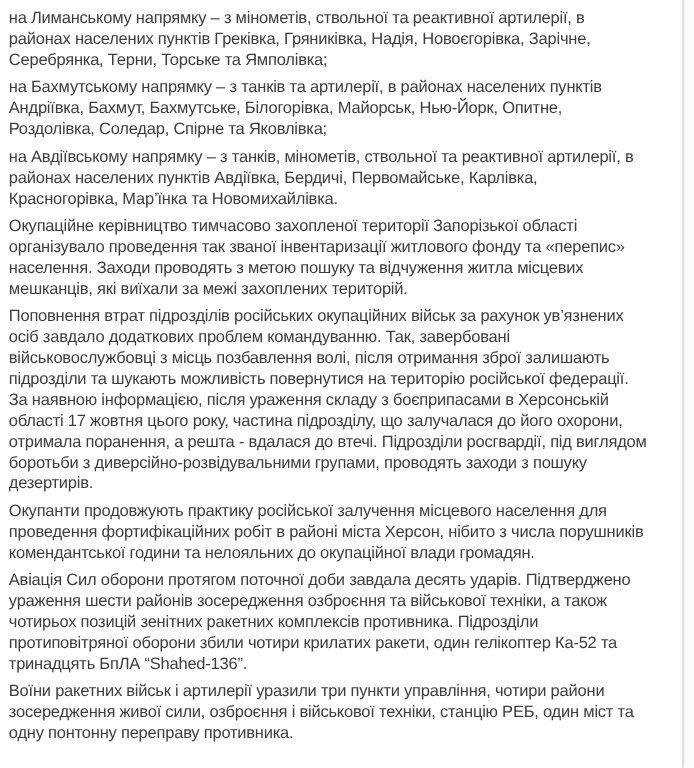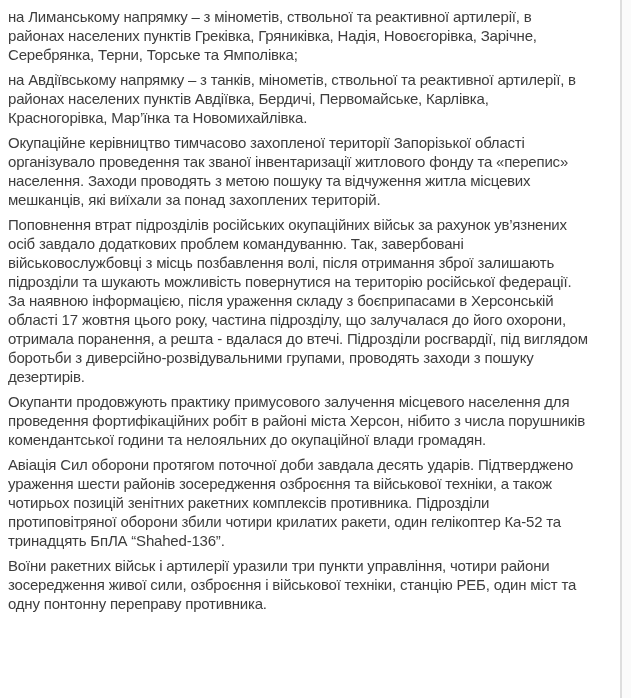--- a/index.html
+++ b/index.html
@@ -39,21 +39,22 @@
     height: 698px;
     background: #fbfbfb;
     border-left: 2px solid #dedede;
   }
 </style>
 </head>
 <body>
 
 <div class="content">
   <p>на Лиманському напрямку – з мінометів, ствольної та реактивної артилерії, в районах населених пунктів Греківка, Гряниківка, Надія, Новоєгорівка, Зарічне,  Серебрянка, Терни, Торське та Ямполівка;</p>
+  <p>на Бахмутському напрямку – з танків та артилерії, в районах населених пунктів Андріївка, Бахмут, Бахмутське, Білогорівка, Майорськ, Нью-Йорк, Опитне, Роздолівка, Соледар, Спірне та Яковлівка;</p>
   <p>на Авдіївському напрямку – з танків, мінометів, ствольної та реактивної артилерії, в районах населених пунктів Авдіївка, Бердичі, Первомайське, Карлівка, Красногорівка, Мар’їнка та Новомихайлівка.</p>
-  <p>Окупаційне керівництво тимчасово захопленої території Запорізької області організувало проведення так званої інвентаризації житлового фонду та «перепис» населення. Заходи проводять з метою пошуку та відчуження житла місцевих мешканців, які виїхали за понад захоплених територій.</p>
+  <p>Окупаційне керівництво тимчасово захопленої території Запорізької області організувало проведення так званої інвентаризації житлового фонду та «перепис» населення. Заходи проводять з метою пошуку та відчуження житла місцевих мешканців, які виїхали за межі захоплених територій.</p>
   <p>Поповнення втрат підрозділів російських окупаційних військ за рахунок ув’язнених осіб завдало додаткових проблем командуванню. Так, завербовані військовослужбовці з місць позбавлення волі, після отримання зброї залишають підрозділи та шукають можливість повернутися на територію російської федерації. За наявною інформацією, після ураження складу з боєприпасами в Херсонській області 17 жовтня цього року, частина підрозділу, що залучалася до його охорони, отримала поранення, а решта - вдалася до втечі. Підрозділи росгвардії, під виглядом боротьби з диверсійно-розвідувальними групами, проводять заходи з пошуку дезертирів.</p>
-  <p>Окупанти продовжують практику примусового залучення місцевого населення для проведення фортифікаційних робіт в районі міста Херсон, нібито з числа порушників комендантської години та нелояльних до окупаційної влади громадян.</p>
+  <p>Окупанти продовжують практику російської залучення місцевого населення для проведення фортифікаційних робіт в районі міста Херсон, нібито з числа порушників комендантської години та нелояльних до окупаційної влади громадян.</p>
   <p>Авіація Сил оборони протягом поточної доби завдала десять ударів. Підтверджено ураження шести районів зосередження озброєння та військової техніки, а також чотирьох позицій зенітних ракетних комплексів противника. Підрозділи протиповітряної оборони збили чотири крилатих ракети, один гелікоптер Ка-52 та тринадцять БпЛА “Shahed-136”.</p>
   <p>Воїни ракетних військ і артилерії уразили три пункти управління, чотири райони зосередження живої сили, озброєння і військової техніки, станцію РЕБ, один міст та одну понтонну переправу противника.</p>
 </div>
 
 <div class="right-rail"></div>
 
 </body></html>

